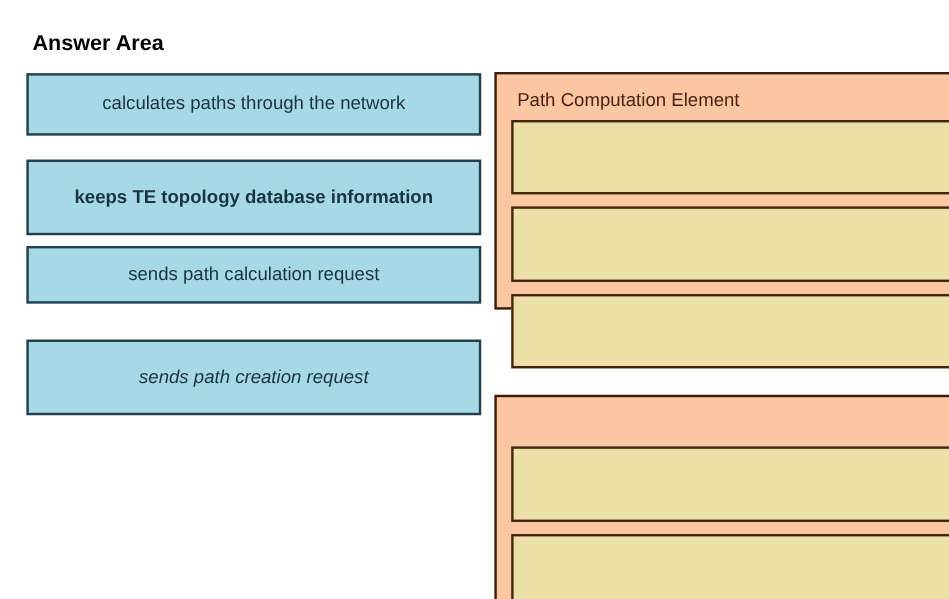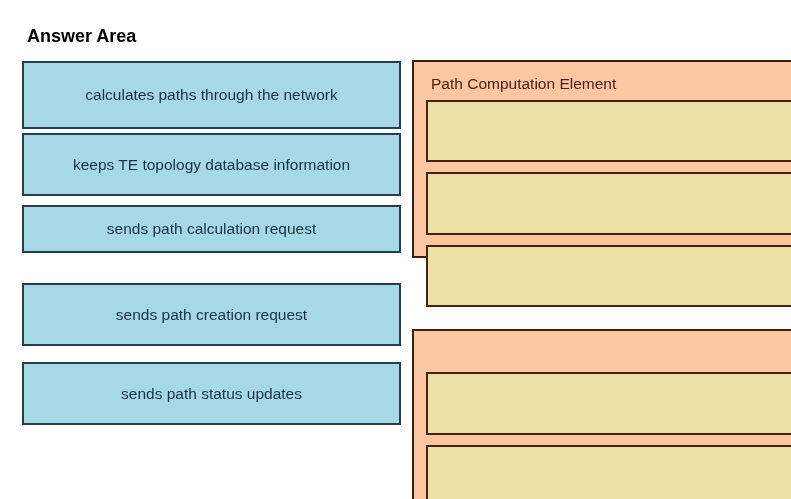--- a/index.html
+++ b/index.html
@@ -32,24 +32,24 @@
     background: #a7d8e6;
     border: 2px solid #25404b;
     display: flex;
     align-items: center;
     justify-content: center;
     text-align: center;
     font-size: 15.5px;
     color: #173440;
     cursor: default;
   }
-  .option-1 { top: 40px;  height: 68px; }
-  .option-2 { top: 112px; height: 63px; }
+  .option-1 { top: 40px;  height: 52px; }
+  .option-2 { top: 112px; height: 63px; font-weight: bold; }
   .option-3 { top: 184px; height: 48px; }
-  .option-4 { top: 262px; height: 63px; }
+  .option-4 { top: 262px; height: 63px; font-style: italic; }
   .option-5 { top: 341px; height: 63px; }
 
   
   .target {
     position: absolute;
     left: 391px;
     width: 398px;
     background: #fbc7a2;
     border: 2px solid #3a1d0e;
   }
@@ -86,23 +86,20 @@
   </div>
   <div class="option option-2">
     <span>keeps TE topology database information</span>
   </div>
   <div class="option option-3">
     <span>sends path calculation request</span>
   </div>
   <div class="option option-4">
     <span>sends path creation request</span>
   </div>
-  <div class="option option-5">
-    <span>sends path status updates</span>
-  </div>
 
   <div class="target target-pce">
     <div class="target-header">Path Computation Element</div>
     <div class="slot slot-1"></div>
     <div class="slot slot-2"></div>
     <div class="slot slot-3"></div>
   </div>
 
   <div class="target target-pcc">
     <div class="slot slot-1"></div>

